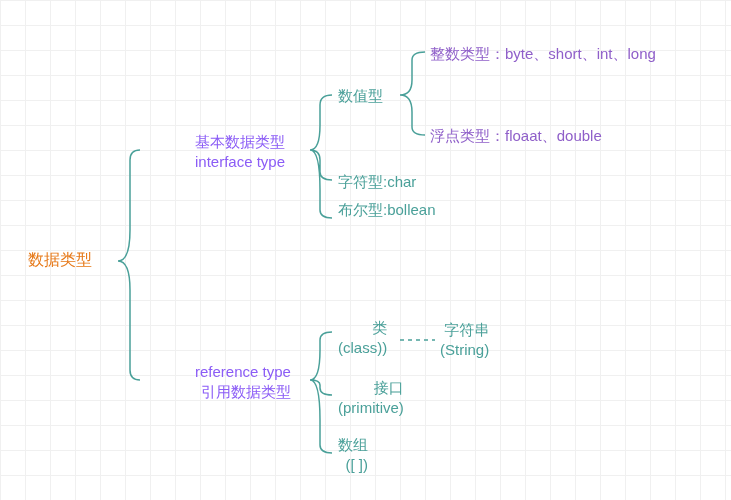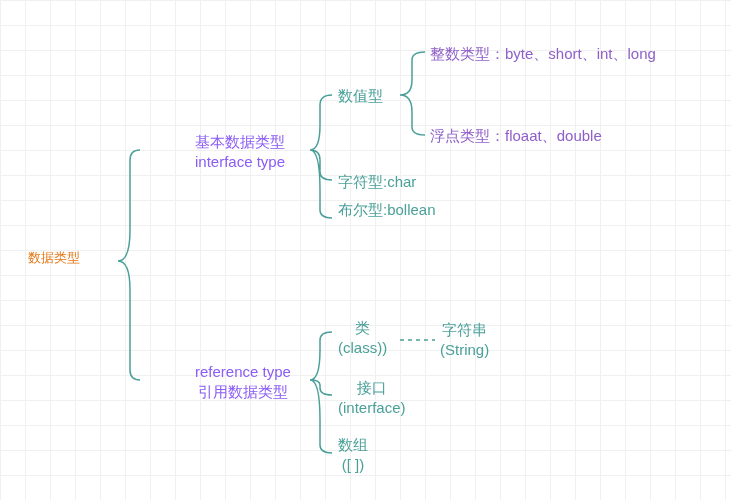--- a/index.html
+++ b/index.html
@@ -1,18 +1,18 @@
 <!DOCTYPE html>
 <html><head>
 <meta charset="utf-8">
 <style>
 html,body{margin:0;padding:0;width:731px;height:500px;background:#fff;font-family:"Microsoft YaHei",Arial,sans-serif;overflow:hidden}
 .grid{position:absolute;inset:0;background-image:linear-gradient(#f0f0f0 1px,transparent 1px),linear-gradient(90deg,#f0f0f0 1px,transparent 1px);background-size:25px 25px}
-.node{position:absolute;text-align:center;line-height:1.3;font-size:15px}
-.root{color:#e67817;font-size:13px;font-weight:500}
+.node{position:absolute;text-align:right;line-height:1.3;font-size:15px}
+.root{color:#e67817;font-size:16px;font-weight:500}
 .green{color:#8b5cf6}
 .teal{color:#4aa099}
 .purple{color:#8f5fc9}
 svg{position:absolute;inset:0;pointer-events:none}
 path{fill:none;stroke:#4aa099;stroke-width:1.5}
 path.dash{stroke-dasharray:4 4}
 </style>
 </head>
 <body>
 
@@ -47,18 +47,18 @@
 <div class="node teal" style="left:338px;top:318px">
   <div>类</div>
   <div>(class))</div>
 </div>
 <div class="node teal" style="left:440px;top:320px">
   <div>字符串</div>
   <div>(String)</div>
 </div>
 <div class="node teal" style="left:338px;top:378px">
   <div>接口</div>
-  <div>(interface)</div>
+  <div>(primitive)</div>
 </div>
 <div class="node teal" style="left:338px;top:435px">
   <div>数组</div>
   <div>([ ])</div>
 </div>
 
 </body></html>

